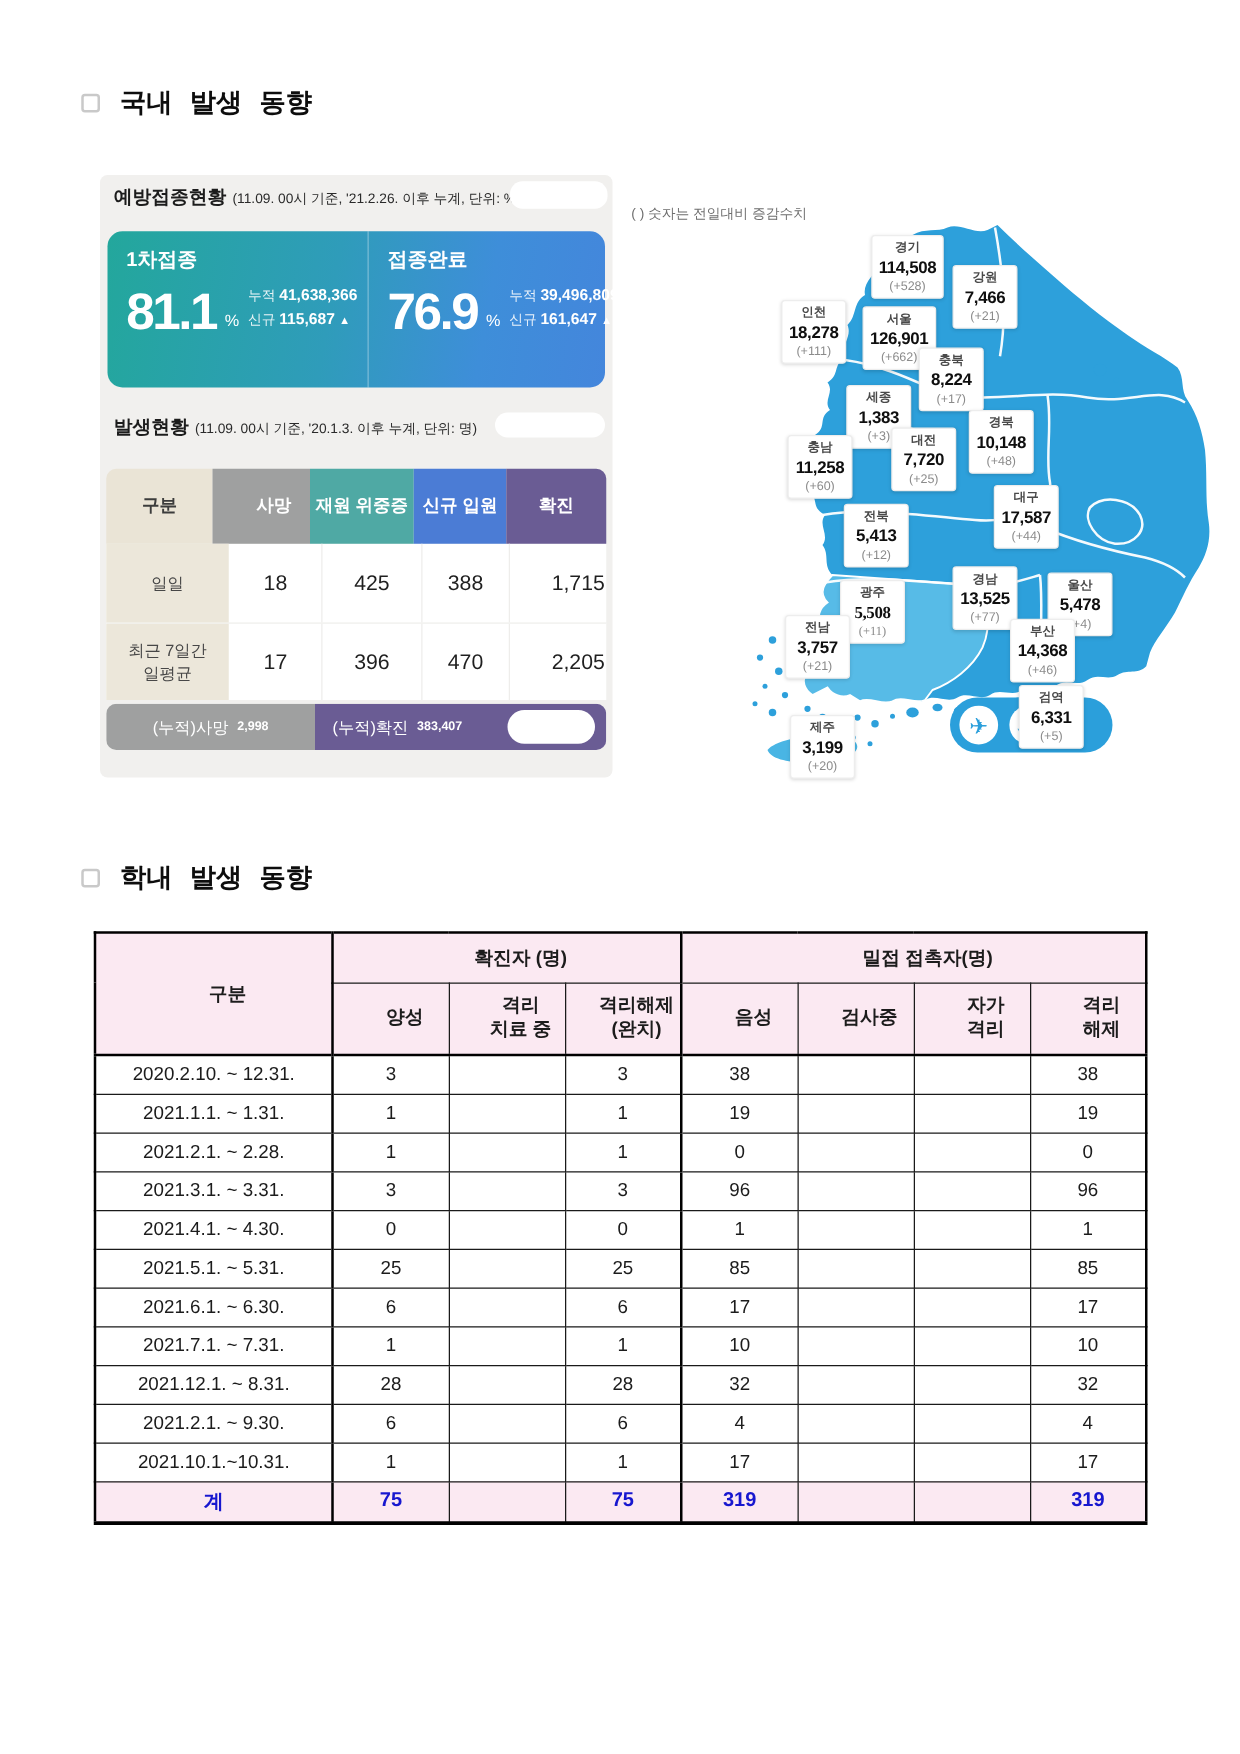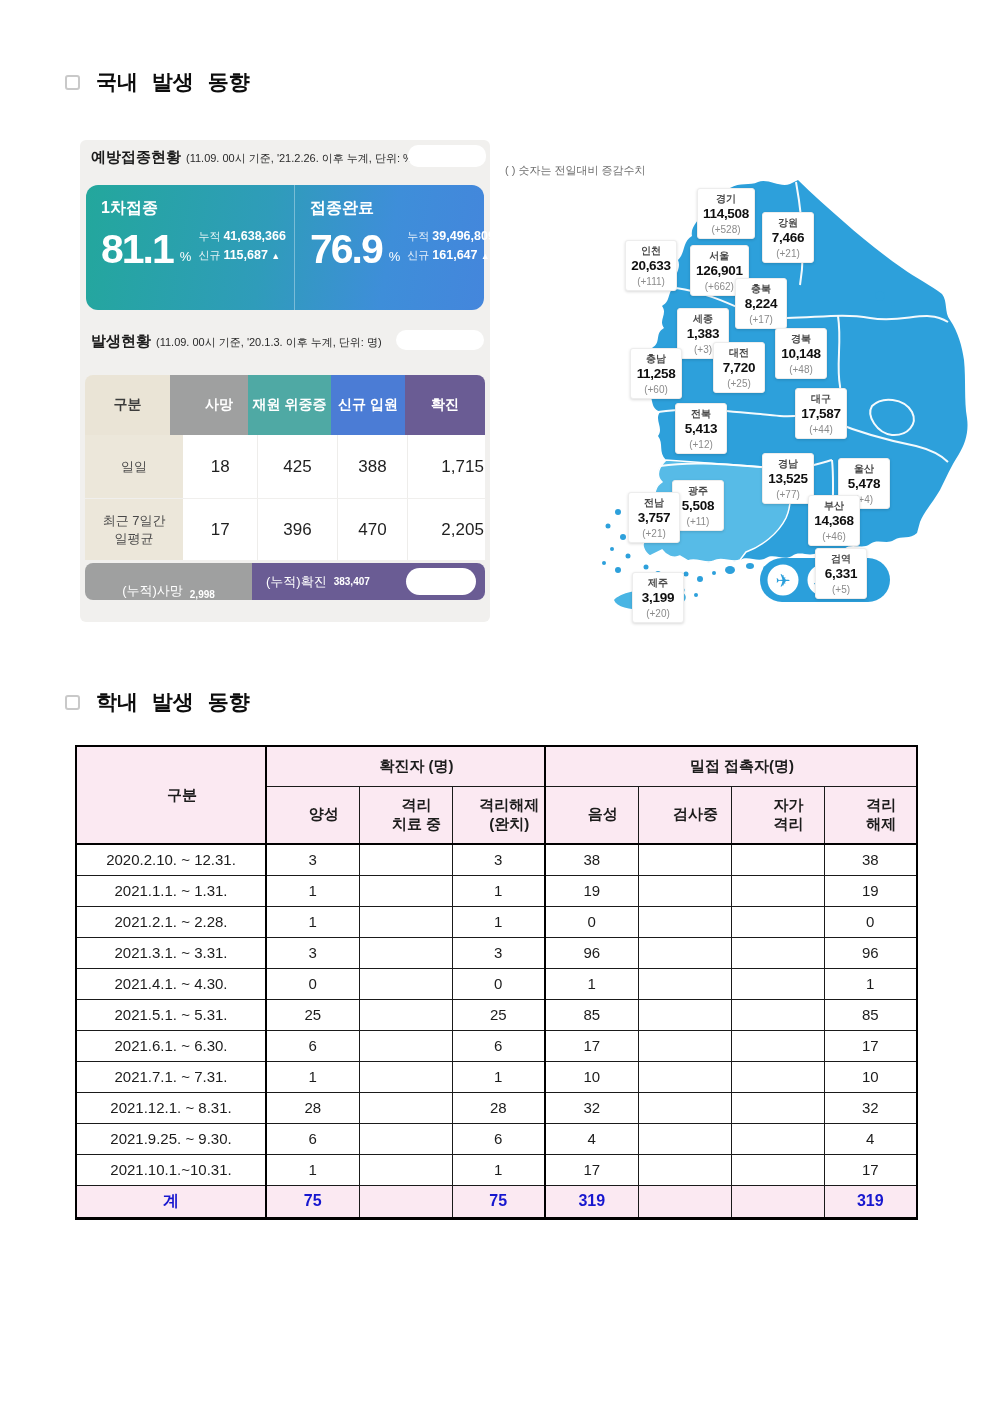--- a/index.html
+++ b/index.html
@@ -48,21 +48,21 @@
   .st-row .rl { width:103px; background:#ece7da; color:#474747; font-size:13px; line-height:1.35;
                 display:flex; align-items:center; justify-content:center; text-align:center; white-space:pre-line; }
   .st-row .rv { display:flex; align-items:center; justify-content:center;
                 font-size:17px; color:#1f1f1f; }
   .st-row .rv + .rv { border-left:1px solid #eeedeb; }
   .rv.c1{width:78px;} .rv.c2{width:83px;} .rv.c3{width:74px;} .rv.c4{width:80px;padding-left:32px;}
   .row1 { height:63px; } .row2 { height:62px; }
 
   .st-footer { position:absolute; left:5px; top:423px; width:400px; height:37px; display:flex;
                border-radius:8px; overflow:hidden; color:#fff; font-size:13px; }
-  .stf-death { width:167px; background:#9fa0a0; display:flex; align-items:flex-end; justify-content:center; gap:7px; }
+  .stf-death { width:167px; background:#9fa0a0; display:flex; align-items:center; justify-content:center; gap:7px; }
   .stf-conf  { flex:1; background:#6a5c94; position:relative; display:flex; align-items:center; padding-left:14px; gap:7px; }
   .stf-value { font-size:10px; font-weight:bold; }
   .stf-pill  { position:absolute; right:9px; top:5px; width:70px; height:27px; background:#fff; border-radius:14px; }
 
   
   .map-caption { position:absolute; left:505px; top:163px; font-size:11px; color:#6e6e6e; }
   .map-area { position:absolute; left:590px; top:160px; width:400px; height:480px; }
   .map-area svg { position:absolute; left:0; top:0; }
   .map-label { position:absolute; background:#fff; border:1px solid #ededed; border-radius:3px;
                box-shadow:0 1px 3px rgba(0,0,0,.15); padding:3px 5px 2px; text-align:center;
@@ -260,21 +260,21 @@
         <div class="rvalue">114,508</div>
         <div class="rdelta">(+528)</div>
       </div>
       <div class="map-label" style="left: 172px; top: 52px;">
         <div class="rname">강원</div>
         <div class="rvalue">7,466</div>
         <div class="rdelta">(+21)</div>
       </div>
       <div class="map-label" style="left: 35px; top: 80px;">
         <div class="rname">인천</div>
-        <div class="rvalue">20,633</div>
+        <div class="rvalue">18,278</div>
         <div class="rdelta">(+111)</div>
       </div>
       <div class="map-label" style="left: 100px; top: 85px;">
         <div class="rname">서울</div>
         <div class="rvalue">126,901</div>
         <div class="rdelta">(+662)</div>
       </div>
       <div class="map-label" style="left: 145px; top: 118px;">
         <div class="rname">충북</div>
         <div class="rvalue">8,224</div>
@@ -313,21 +313,21 @@
       <div class="map-label" style="left: 172px; top: 293px;">
         <div class="rname">경남</div>
         <div class="rvalue">13,525</div>
         <div class="rdelta">(+77)</div>
       </div>
       <div class="map-label" style="left: 248px; top: 298px;">
         <div class="rname">울산</div>
         <div class="rvalue">5,478</div>
         <div class="rdelta">(+4)</div>
       </div>
-      <div class="map-label" style="left: 82px; top: 320px;">
+      <div class="map-label" style="left: 82px; top: 304px; font-family: Liberation Serif, serif;">
         <div class="rname">광주</div>
         <div class="rvalue">5,508</div>
         <div class="rdelta">(+11)</div>
       </div>
       <div class="map-label" style="left: 38px; top: 332px;">
         <div class="rname">전남</div>
         <div class="rvalue">3,757</div>
         <div class="rdelta">(+21)</div>
       </div>
       <div class="map-label" style="left: 218px; top: 335px;">
@@ -468,21 +468,21 @@
           <td class="thickR">2021.12.1. ~ 8.31.</td>
           <td>28</td>
           <td></td>
           <td class="thickR">28</td>
           <td>32</td>
           <td></td>
           <td></td>
           <td>32</td>
         </tr>
         <tr>
-          <td class="thickR">2021.9.25. ~ 9.30.</td>
+          <td class="thickR">2021.2.1. ~ 9.30.</td>
           <td>6</td>
           <td></td>
           <td class="thickR">6</td>
           <td>4</td>
           <td></td>
           <td></td>
           <td>4</td>
         </tr>
         <tr>
           <td class="thickR">2021.10.1.~10.31.</td>

